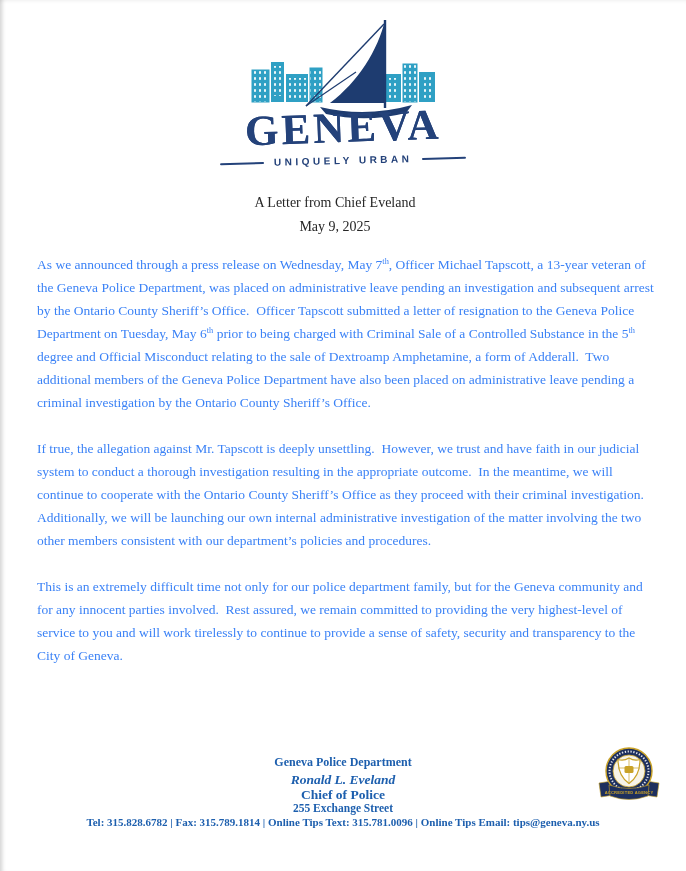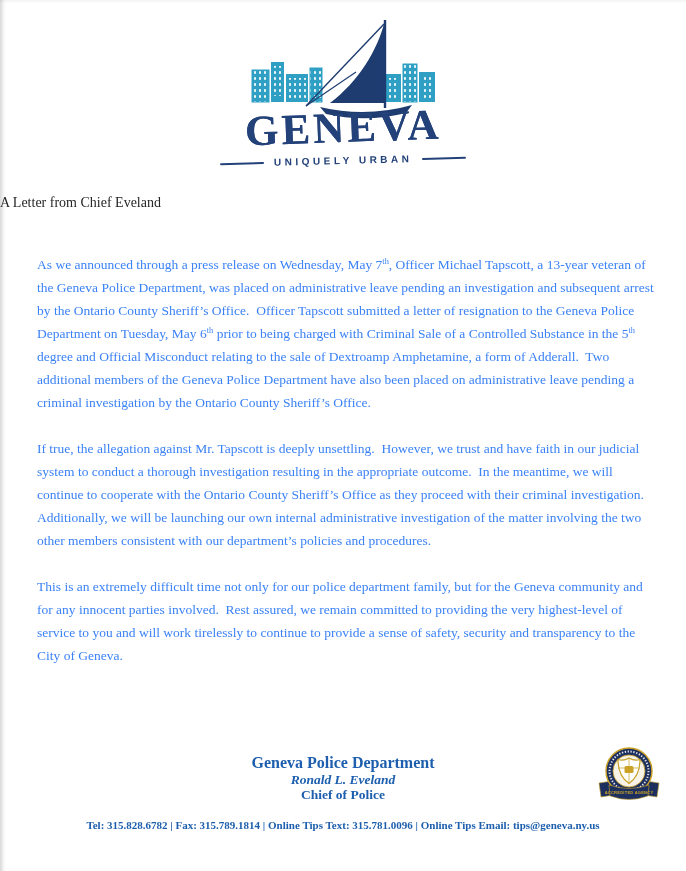--- a/index.html
+++ b/index.html
@@ -45,20 +45,21 @@
     font-family:"Liberation Sans", sans-serif;
     font-weight:bold;
     font-size:10px;
     letter-spacing:3.5px;
     color:#24427a;
   }
 
   
   .title-block{
     position:absolute; top:191px; left:0; right:16px;
+    text-align:center;
     color:#262626;
   }
   .title-block .line{ font-size:14px; line-height:24px; }
 
   
   .letter-body{
     position:absolute; top:253px; left:37px; width:622px;
     color:#3b82f6;
     font-size:13.5px;
     line-height:23px;
@@ -73,26 +74,26 @@
     vertical-align:super;
   }
 
   
   .footer-block{
     position:absolute; top:753px; left:0; right:0;
     text-align:center;
     color:#1d5fae;
     font-weight:bold;
   }
-  .f-dept{ font-size:16px; line-height:19px;text-align:center; }
+  .f-dept{ font-size:12px; line-height:19px;text-align:center; }
   .f-name{ font-size:13.5px; line-height:15px;font-style:italic; }
   .f-title{ font-size:13.5px; line-height:15px; }
   .f-street{ font-size:11.5px; line-height:13px; }
   .f-city{ font-size:11.5px; line-height:13px; }
-  .f-contact{ font-size:11px; line-height:13px; margin-top:17px; }
+  .f-contact{ font-size:11px; line-height:13px; margin-top:1px; }
 
   .seal{
     position:absolute; top:746px; left:597px;
     width:64px; height:60px;
   }
 </style>
 </head>
 <body>
 
 <div class="page">
@@ -131,32 +132,34 @@
     <div class="logo-wordmark">GENEVA</div>
     <div class="logo-tagline">
       <span class="rule"></span>
       <span class="tagline-text">UNIQUELY URBAN</span>
       <span class="rule"></span>
     </div>
   </div>
 
   <div class="title-block">
     <div class="line">A Letter from Chief Eveland</div>
+    <div class="line">May 9, 2025</div>
   </div>
 
   <div class="letter-body">
       <p><span>As we announced through a press release on Wednesday, May 7</span><sup>th</sup><span>, Officer Michael Tapscott, a 13-year veteran of the Geneva Police Department, was placed on administrative leave pending an investigation and subsequent arrest by the Ontario County Sheriff’s Office.  Officer Tapscott submitted a letter of resignation to the Geneva Police Department on Tuesday, May 6</span><sup>th</sup><span> prior to being charged with Criminal Sale of a Controlled Substance in the 5</span><sup>th</sup><span> degree and Official Misconduct relating to the sale of Dextroamp Amphetamine, a form of Adderall.  Two additional members of the Geneva Police Department have also been placed on administrative leave pending a criminal investigation by the Ontario County Sheriff’s Office.</span></p>
       <p><span>If true, the allegation against Mr. Tapscott is deeply unsettling.  However, we trust and have faith in our judicial system to conduct a thorough investigation resulting in the appropriate outcome.  In the meantime, we will continue to cooperate with the Ontario County Sheriff’s Office as they proceed with their criminal investigation.  Additionally, we will be launching our own internal administrative investigation of the matter involving the two other members consistent with our department’s policies and procedures.</span></p>
       <p><span>This is an extremely difficult time not only for our police department family, but for the Geneva community and for any innocent parties involved.  Rest assured, we remain committed to providing the very highest-level of service to you and will work tirelessly to continue to provide a sense of safety, security and transparency to the City of Geneva.</span></p>
     </div>
 
   <div class="footer-block">
     <div class="f-dept">Geneva Police Department</div>
     <div class="f-name">Ronald L. Eveland</div>
     <div class="f-title">Chief of Police</div>
+    <div class="f-street">255 Exchange Street</div>
     <div class="f-contact">Tel: 315.828.6782 | Fax: 315.789.1814 | Online Tips Text: 315.781.0096 | Online Tips Email: tips@geneva.ny.us</div>
   </div>
 
   <svg class="seal" viewBox="0 0 64 60">
 
     <polygon points="2,37 15,35 17,49 4,51" fill="#1d2f5e" stroke="#c9a227" stroke-width="0.6"></polygon>
     <polygon points="62,37 49,35 47,49 60,51" fill="#1d2f5e" stroke="#c9a227" stroke-width="0.6"></polygon>
 
     <circle cx="32" cy="25" r="23" fill="#1d2f5e" stroke="#c9a227" stroke-width="1.4"></circle>
     <circle cx="32" cy="25" r="19.5" fill="none" stroke="#ffffff" stroke-width="2" stroke-dasharray="1.3,1.6" opacity="0.85"></circle>

